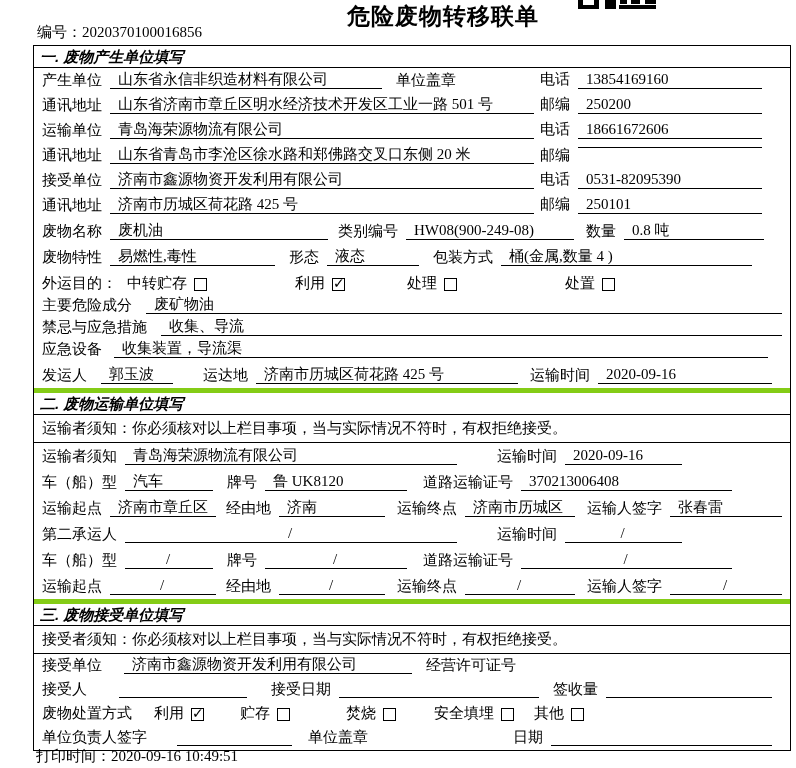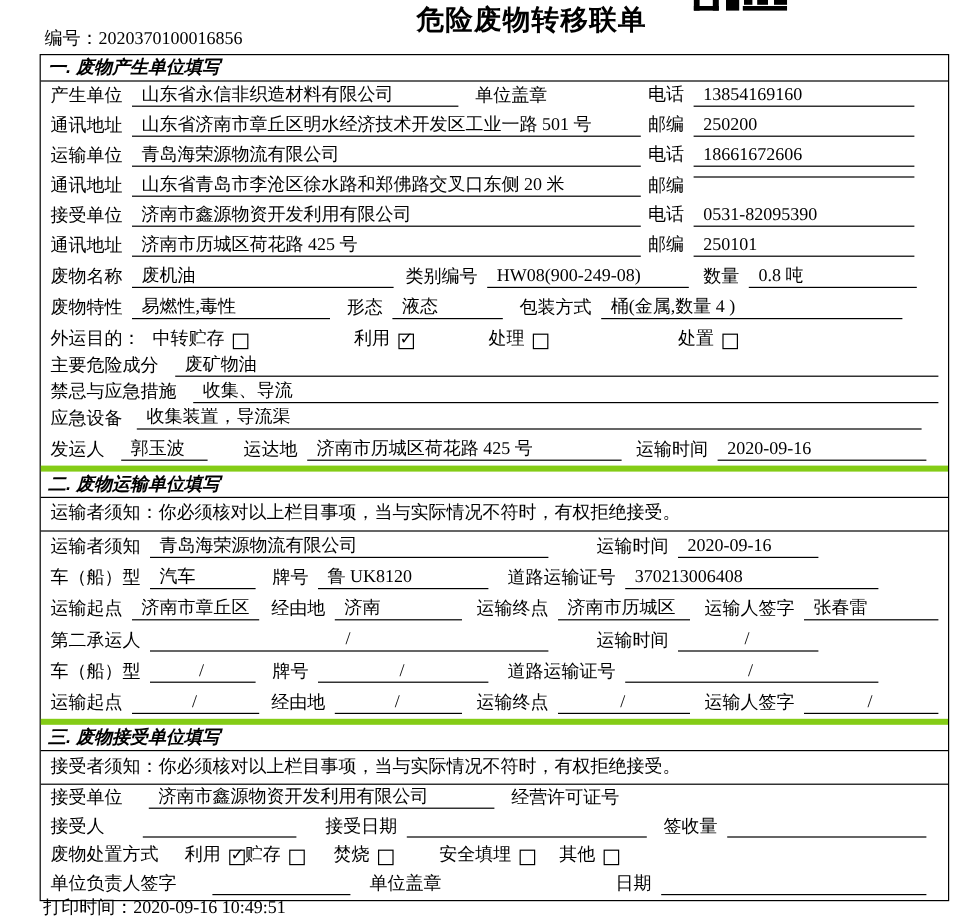--- a/index.html
+++ b/index.html
@@ -267,25 +267,25 @@
       <span class="lbl" style="margin-left:14px">签收量</span>
       <span class="val flex1" style="margin-right:10px"></span>
     </div>
 
     <div class="row h24">
       <span class="lbl">废物处置方式</span>
       <span class="opt" style="margin-left:22px">
         <span>利用</span>
         <span class="cb checked"></span>
       </span>
-      <span class="opt" style="">
+      <span class="opt" style="margin-left:36px">
         <span>贮存</span>
         <span class="cb"></span>
       </span>
-      <span class="opt" style="margin-left:24px">
+      <span class="opt" style="margin-left:56px">
         <span>焚烧</span>
         <span class="cb"></span>
       </span>
       <span class="opt" style="margin-left:38px">
         <span>安全填埋</span>
         <span class="cb"></span>
       </span>
       <span class="opt" style="margin-left:20px">
         <span>其他</span>
         <span class="cb"></span>

